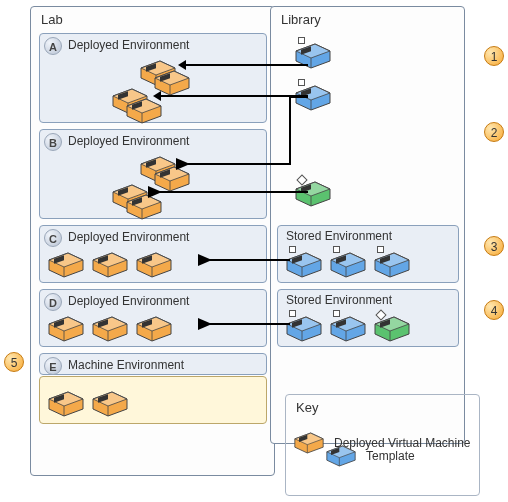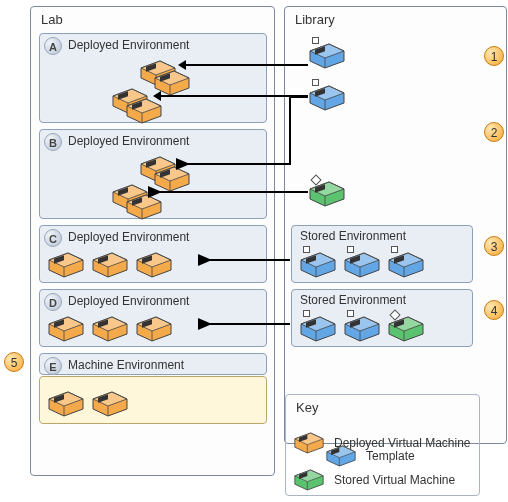--- a/index.html
+++ b/index.html
@@ -15,21 +15,21 @@
   .main-panel {
     position: absolute;
     border: 1px solid #7a8ba0;
     border-radius: 4px;
     background: #fdfdfd;
   }
   #lab-panel {
     left: 30px; top: 6px; width: 245px; height: 470px;
   }
   #library-panel {
-    left: 284px; top: 6px; width: 223px; height: 438px;
+    left: 270px; top: 6px; width: 195px; height: 438px;
   }
   .panel-title {
     position: absolute;
     top: 5px; left: 10px;
     font-size: 13px;
   }
   .env-box {
     position: absolute;
     border: 1px solid #8aa0bb;
     border-radius: 4px;
@@ -295,25 +295,19 @@
           <use href="#vm-shape" fill="#f4a94a"></use>
         </svg></div>
     <span>Deployed Virtual Machine</span>
   </div>
   <div class="key-row" style="top:50px;padding-left:32px;">
     <div class="vm"><svg viewBox="0 0 36 26">
           <use href="#vm-shape" fill="#63a6e6"></use>
         </svg></div>
     <span>Template</span>
   </div>
-  <div class="key-row" style="top:74px;">
-    <div class="vm"><svg viewBox="0 0 36 26">
-          <use href="#vm-shape" fill="#5bc26f"></use>
-        </svg></div>
-    <span>Stored Virtual Machine</span>
-  </div>
 </div>
 
 <div class="marker" style="left:484px; top:46px;">1</div>
 <div class="marker" style="left:484px; top:122px;">2</div>
 <div class="marker" style="left:484px; top:236px;">3</div>
 <div class="marker" style="left:484px; top:300px;">4</div>
 <div class="marker" style="left:4px; top:352px;">5</div>
 
 </body></html>

